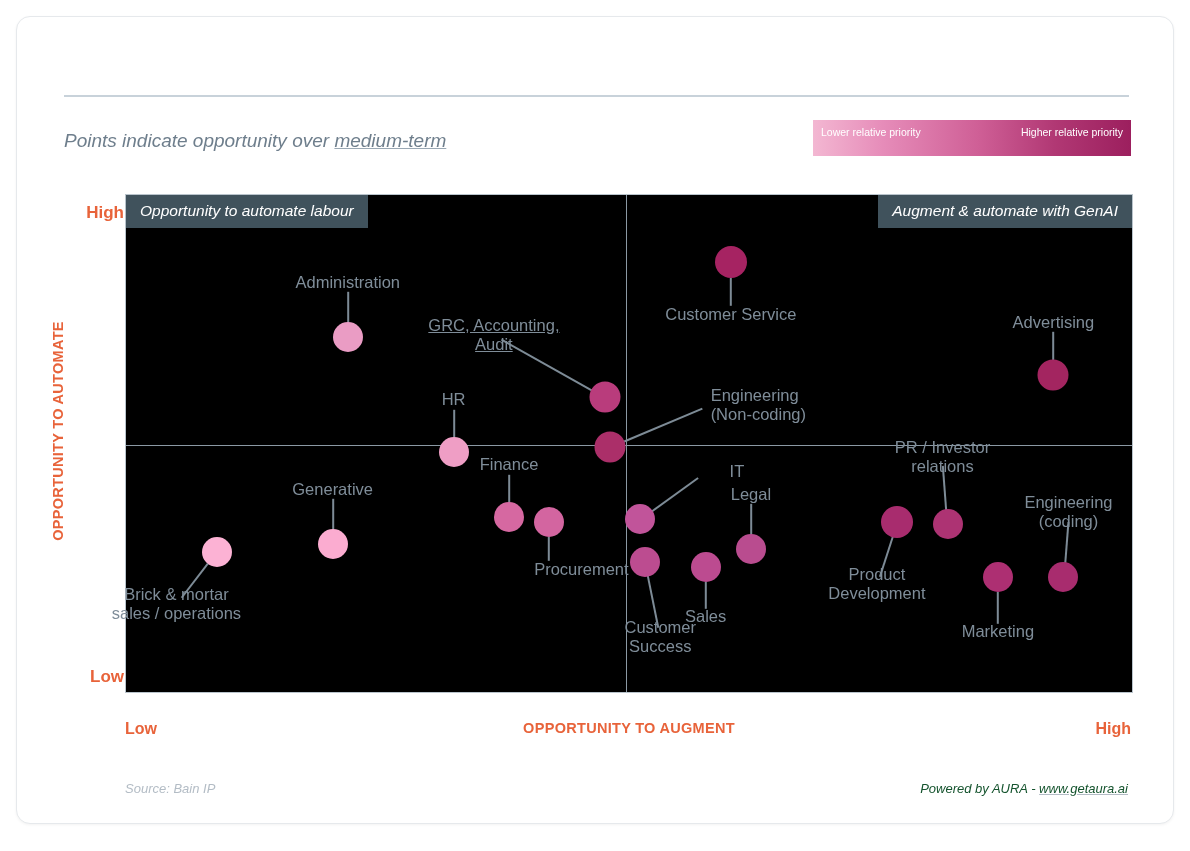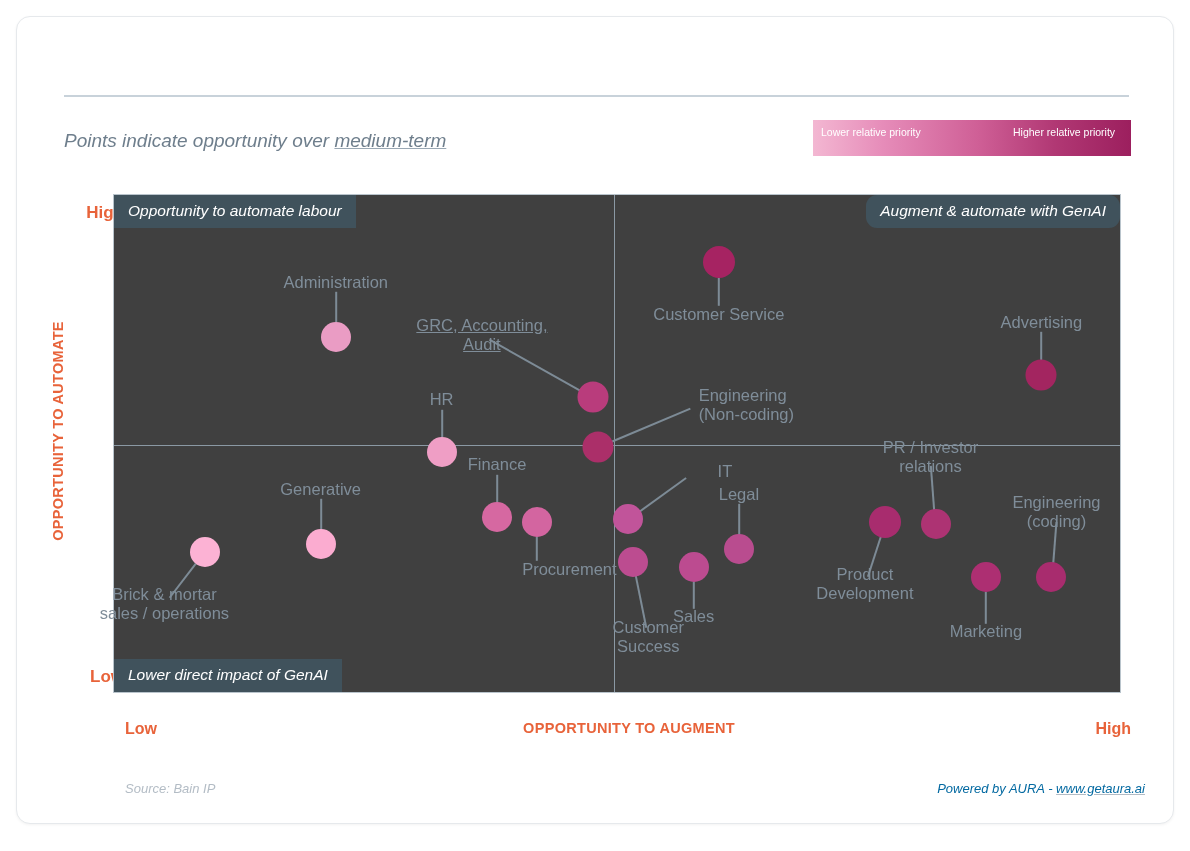--- a/index.html
+++ b/index.html
@@ -55,21 +55,21 @@
   }
   .legend-left, .legend-right {
     position: absolute;
     top: 6px;
     font-size: 10.5px;
     line-height: 12.5px;
     color: #ffffff;
     font-weight: normal;
   }
   .legend-left { left: 8px; text-align: left; width: 100px; }
-  .legend-right { right: 8px; width: 110px; }
+  .legend-right { right: 8px; text-align: right; width: 110px; }
 
   
   .y-axis-title {
     position: absolute;
     left: -109px; top: 406px;
     width: 300px;
     transform: rotate(-90deg);
     transform-origin: center center;
     text-align: center;
     font-size: 14.5px;
@@ -103,23 +103,23 @@
     font-size: 16px; font-weight: bold; color: #e8633a;
   }
   .x-high {
     position: absolute; right: 42px; top: 703px;
     font-size: 16px; font-weight: bold; color: #e8633a;
   }
 
   
   .plot {
     position: absolute;
-    left: 96px; top: 177px;
+    left: 108px; top: 177px;
     width: 1008px; height: 499px;
-    background: #404040;
+    background: #000000;
     border: 1px solid #b9c4cc;
   }
   .divider-v {
     position: absolute;
     left: 500px; top: 0; width: 1px; height: 100%;
     background: #8b99a4;
   }
   .divider-h {
     position: absolute;
     left: 0; top: 250px; width: 100%; height: 1px;
@@ -129,21 +129,21 @@
     position: absolute;
     background: #40525c;
     color: #ffffff;
     font-size: 15.5px;
     font-style: italic;
     font-weight: normal;
     padding: 7px 14px 8px 14px;
     white-space: nowrap;
   }
   .q-tl { left: 0; top: 0; }
-  .q-tr { right: 0; top: 0; border-radius: 11px; }
+  .q-tr { right: 0; top: 0; }
   .q-bl { left: 0; bottom: 0; }
   .q-br { right: 0; bottom: 0; }
 
   .bubble {
     position: absolute;
     border-radius: 50%;
     transform: translate(-50%, -50%);
   }
   .leader {
     position: absolute;
@@ -159,22 +159,22 @@
     white-space: nowrap;
   }
   .plabel.ctr { transform: translateX(-50%); text-align: center; }
 
   
   .src {
     position: absolute; left: 108px; top: 764px;
     font-size: 13px; font-style: italic; color: #b3bcc5;
   }
   .pwr {
-    position: absolute; right: 28px; top: 764px;
-    font-size: 13px; font-style: italic; color: #0369a1;
+    position: absolute; right: 45px; top: 764px;
+    font-size: 13px; font-style: italic; color: #14532d;
     white-space: nowrap;
   }
   .pwr u { text-decoration-color: #b3bcc5; }
 </style>
 </head>
 <body>
 
 <div class="card">
 
   <div class="title-rule"></div>
@@ -189,21 +189,20 @@
   <div class="y-axis-title">OPPORTUNITY TO AUTOMATE</div>
   <div class="y-high">High</div>
   <div class="y-low">Low</div>
 
   <div class="plot">
     <div class="divider-v"></div>
     <div class="divider-h"></div>
 
     <div class="qlabel q-tl">Opportunity to automate labour</div>
     <div class="qlabel q-tr">Augment &amp; automate with GenAI</div>
-    <div class="qlabel q-bl">Lower direct impact of GenAI</div>
 
     <div id="points-layer">
         <div class="leader" style="left: 221.76px; top: 128.215px; width: 31.89px; transform: rotate(-90deg);"></div>
         <div class="bubble" title="Administration" style="left: 221.76px; top: 142.215px; width: 30px; height: 30px; background: rgb(234, 156, 196);"></div>
         <div class="plabel ctr" style="left: 221.76px; top: 77.825px;">Administration</div>
         <div class="leader" style="left: 466.162px; top: 194.986px; width: 103.72px; transform: rotate(-150.64deg);"></div>
         <div class="bubble" title="GRC, Accounting, Audit" style="left: 478.8px; top: 202.095px; width: 31px; height: 31px; background: rgb(185, 60, 124);"></div>
         <div class="plabel ctr" style="left: 367.92px; top: 120.72px; text-decoration: underline;">GRC, Accounting,<br>Audit</div>
         <div class="leader" style="left: 327.6px; top: 242.985px; width: 29.395px; transform: rotate(-90deg);"></div>
         <div class="bubble" title="HR" style="left: 327.6px; top: 256.985px; width: 30px; height: 30px; background: rgb(239, 158, 197);"></div>

